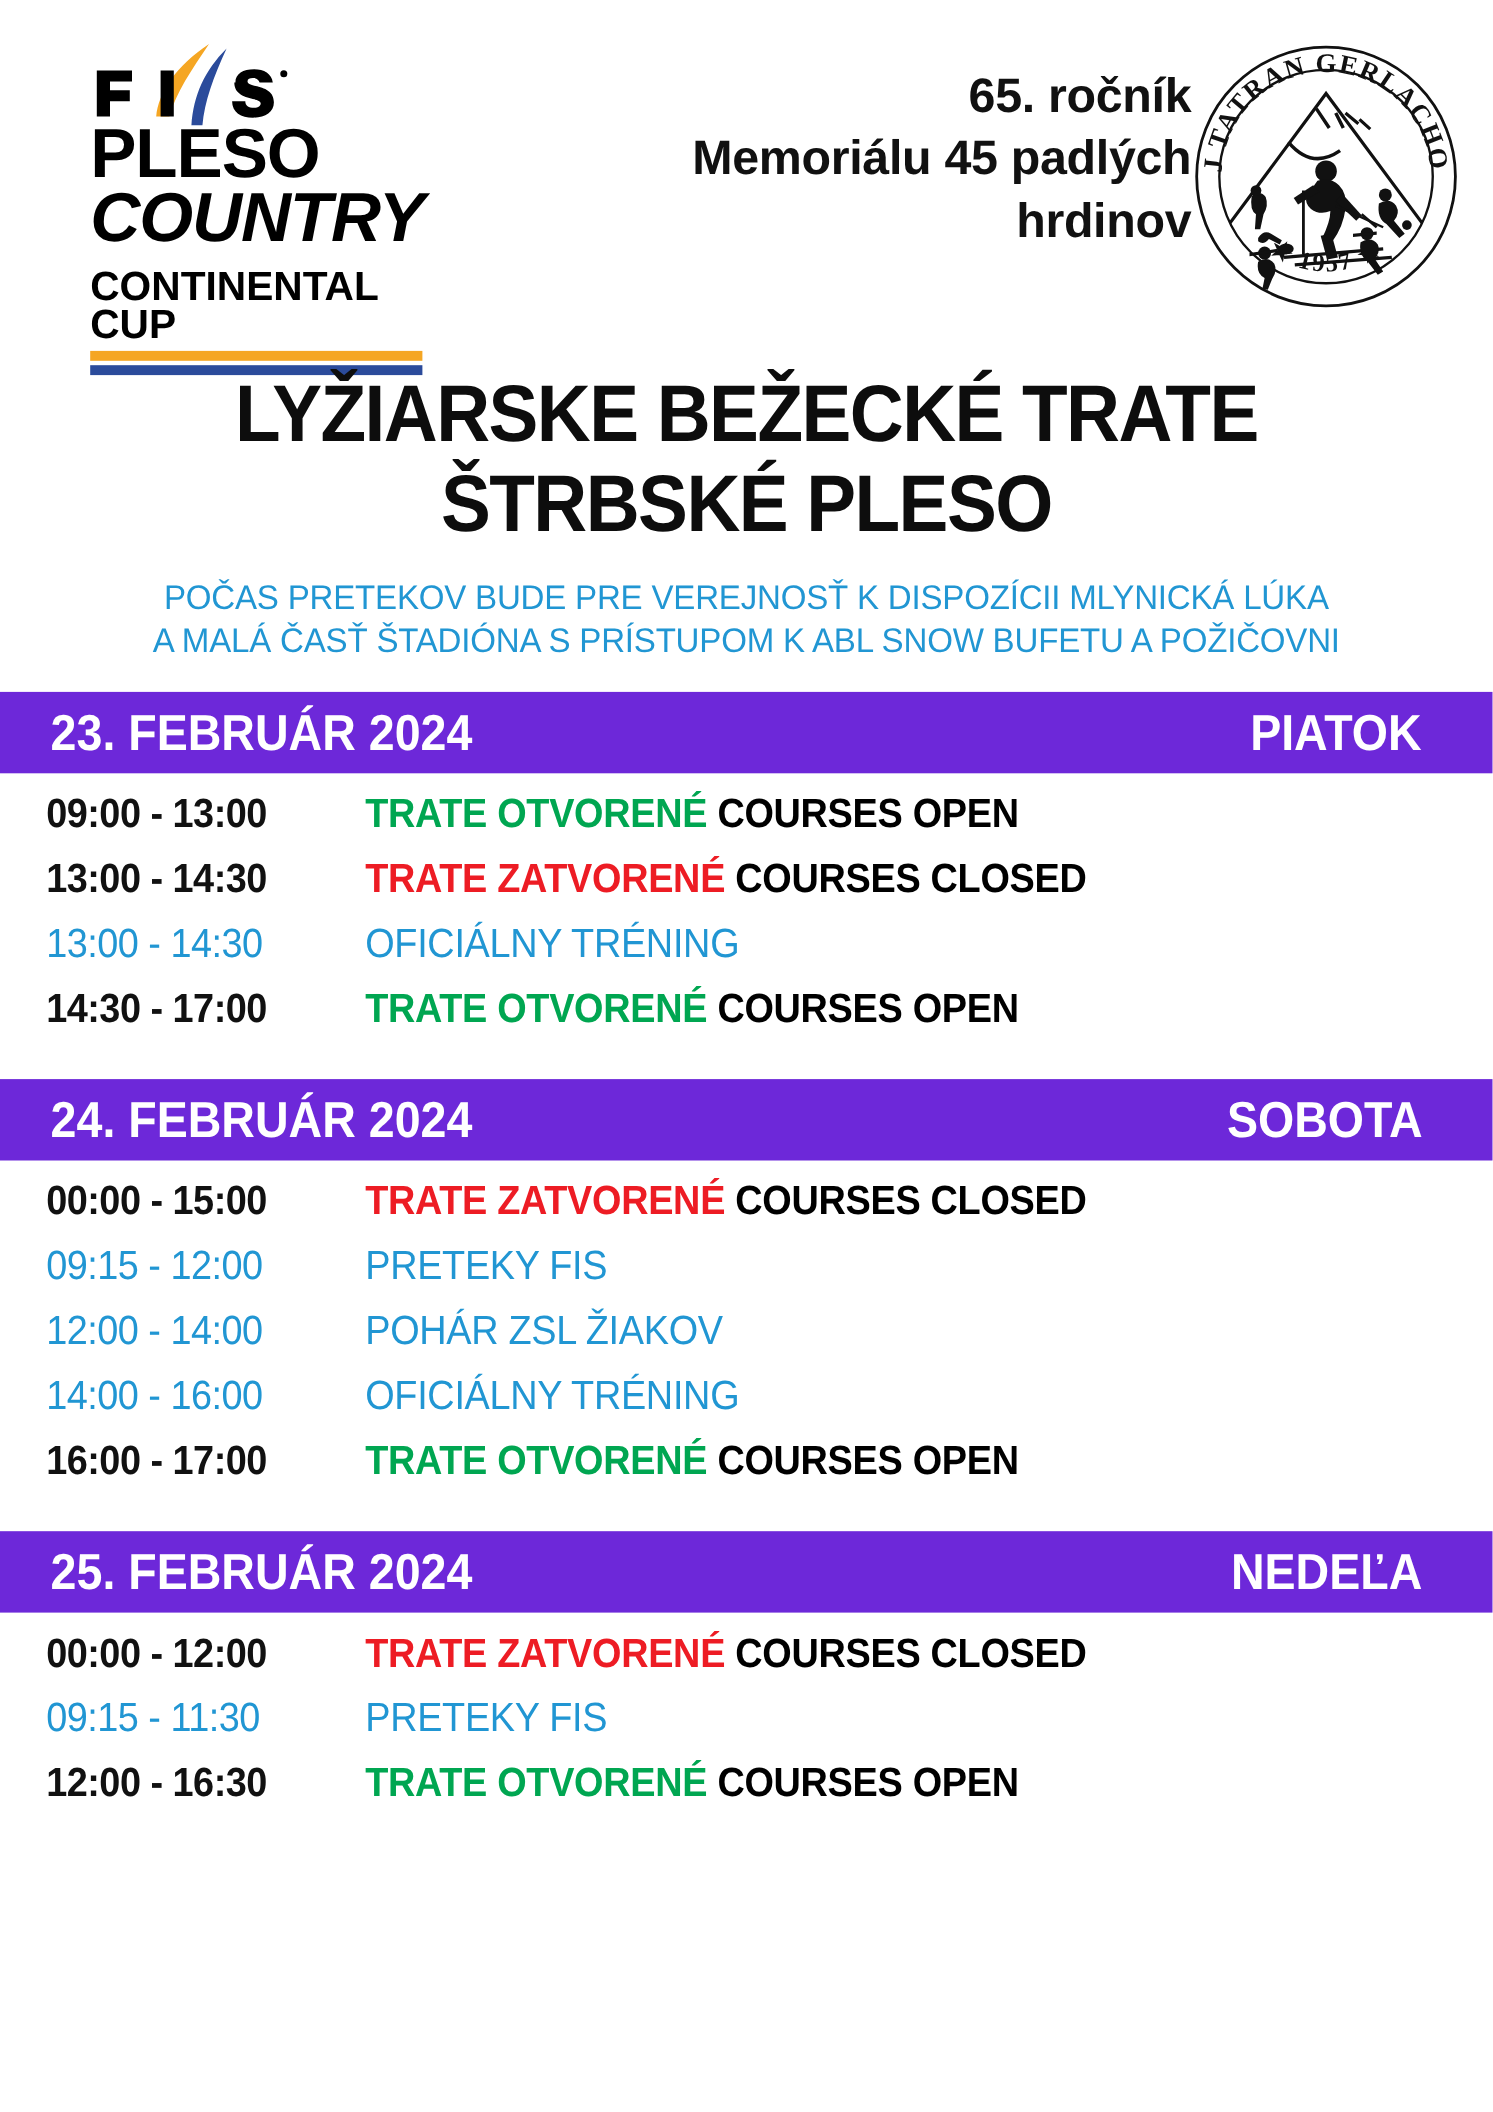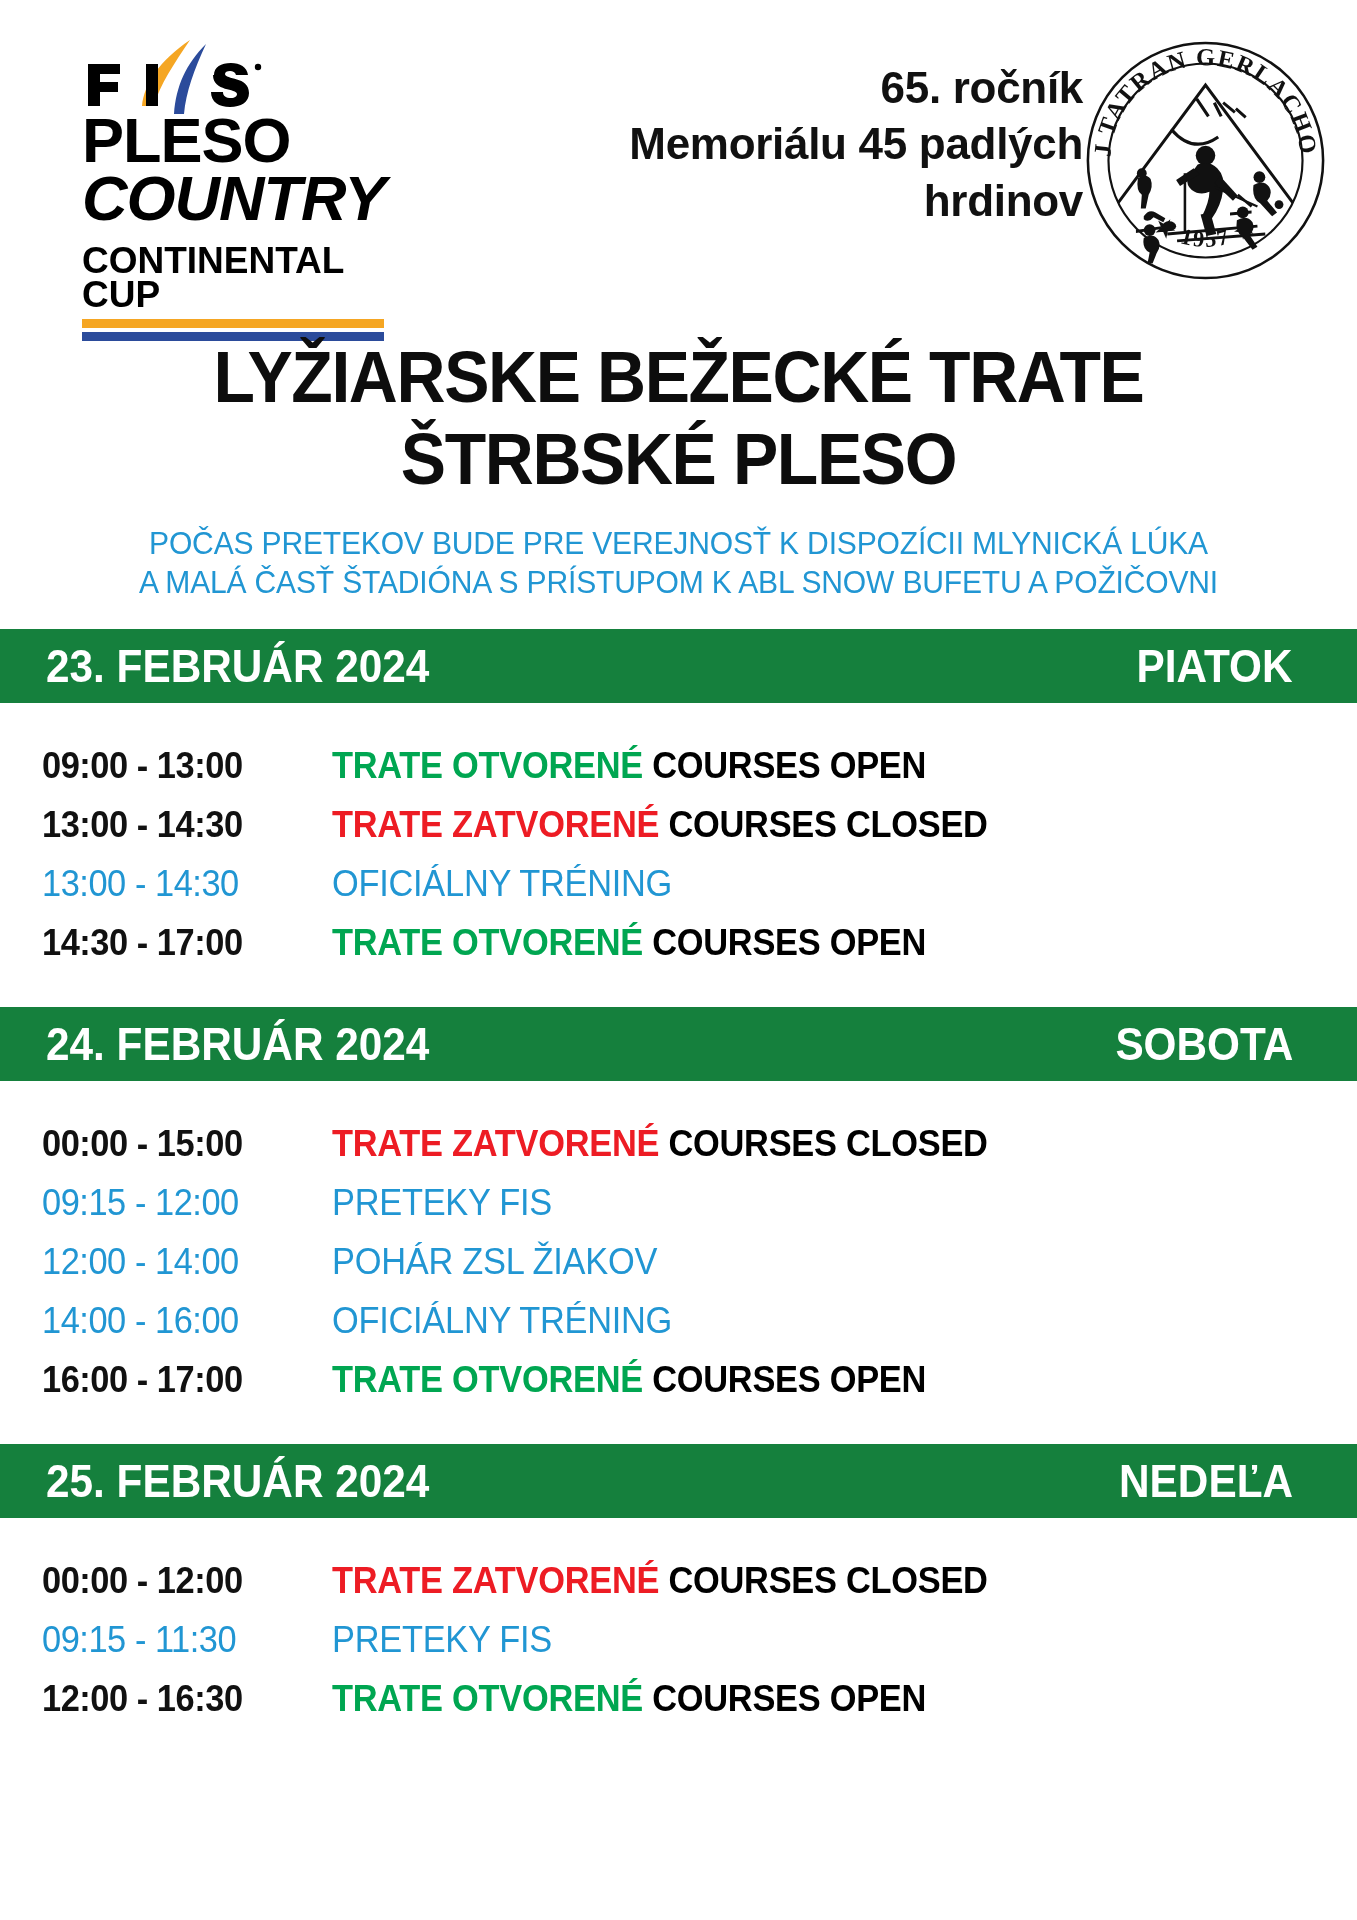--- a/index.html
+++ b/index.html
@@ -91,41 +91,41 @@
     line-height:1.28;
     font-weight:400;
     margin-top:24px;
     letter-spacing:-0.2px;
     transform:scaleX(0.97);
   }
   .subtitle-block div { white-space:nowrap; }
 
   
   .day-bar {
-    background:#15803d;
+    background:#6d28d9;
     height:74px;
     display:flex;
     align-items:center;
     justify-content:space-between;
     padding:0 42px 0 46px;
     margin-top:26px;
   }
   .day-bar .date,
   .day-bar .weekday {
     color:#fff;
     font-weight:bold;
     font-size:46px;
     letter-spacing:0px;
     line-height:1;
     transform:scaleX(0.92);
     transform-origin:left center;
   }
   .day-bar .weekday { transform-origin:right center; padding-right:24px; }
 
-  .rows { padding:0 0 0 0;margin-top:42px; }
+  .rows { padding:16px 0 0 0; }
   .row {
     display:flex;
     align-items:baseline;
     padding:0 0 0 42px;
     height:59px;
   }
   .row .time {
     width:290px;
     flex:0 0 290px;
     font-size:37px;

